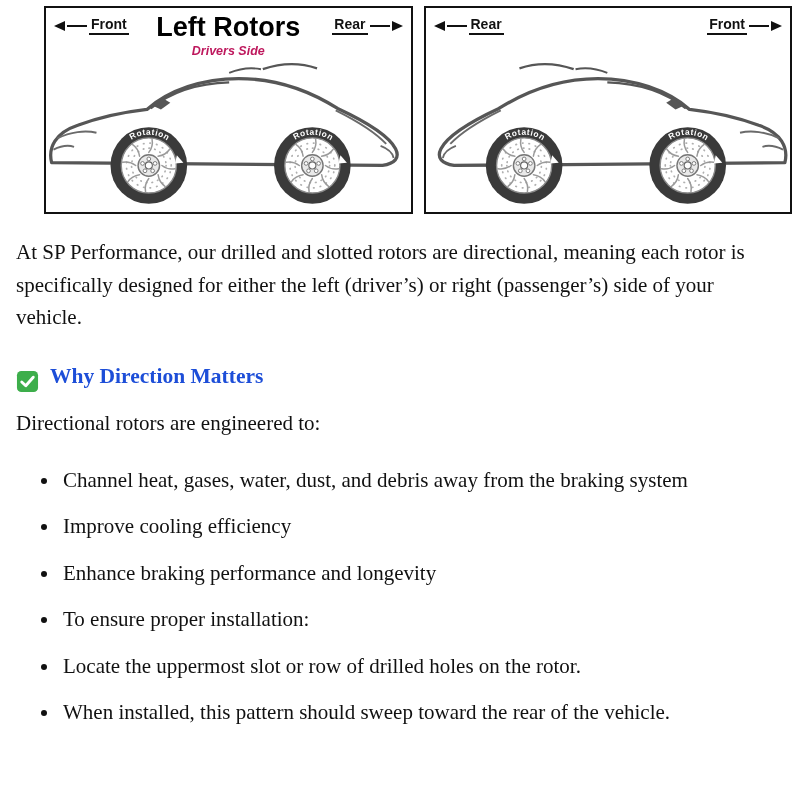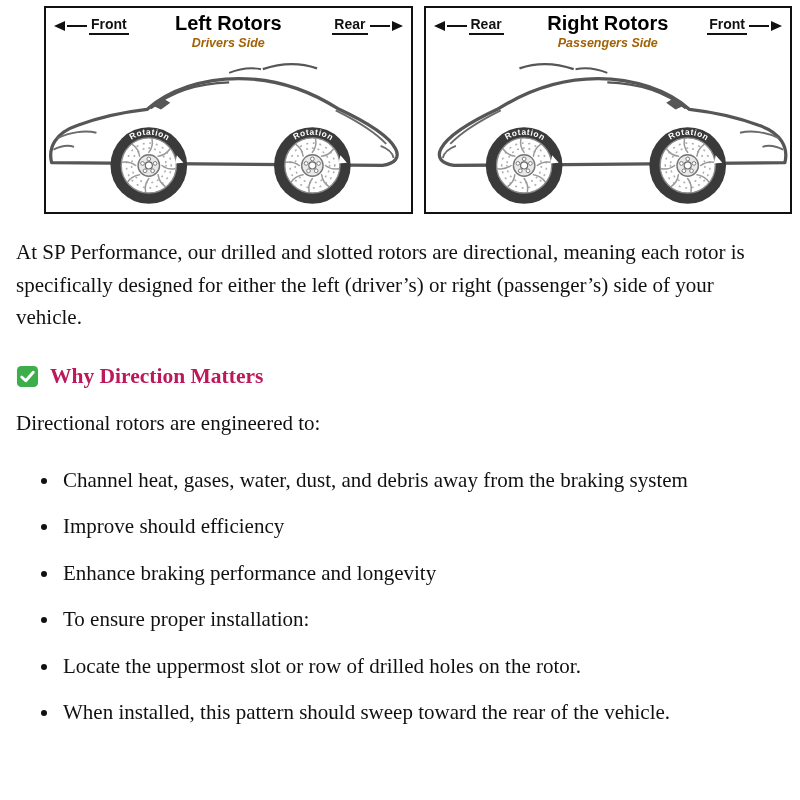--- a/index.html
+++ b/index.html
@@ -29,38 +29,38 @@
   .dir-right { right: 8px; }
   .tri { width: 0; height: 0; border-top: 5px solid transparent; border-bottom: 5px solid transparent; }
   .tri-left  { border-right: 11px solid #111; }
   .tri-right { border-left: 11px solid #111; }
   .tail { width: 20px; height: 2.5px; background: #111; }
   .dir .lbl { border-bottom: 2px solid #111; padding: 0 2px 1px; line-height: 1.05; }
   .titles {
     position: absolute; left: 50%; top: 4px; transform: translateX(-50%);
     text-align: center; white-space: nowrap;
   }
-  .d-title { font-size: 20px; font-weight: bold; color: #000; }
-  .d-subtitle { font-size: 12.5px; font-weight: bold; font-style: italic; margin-top: 1px; color: #a16207; }
+  .d-title { font-size: 27px; font-weight: bold; color: #000; }
+  .d-subtitle { font-size: 12.5px; font-weight: bold; font-style: italic; margin-top: 1px; color: #be185d; }
   .car-svg { width: 100%; display: block; }
   .rot-text {
     fill: #ffffff;
     font-family: "Liberation Sans", sans-serif;
     font-size: 9px; font-weight: bold; letter-spacing: 0.6px;
   }
   .rot-arrow { fill: #ffffff; }
 
   
   .content { padding: 8px 16px 24px; font-size: 21px; line-height: 1.55; }
   .intro { margin: 14px 0 4px; }
   .sec-head {
     display: flex; align-items: center; gap: 11px;
     margin: 26px 0 14px; font-size: 21.5px;
   }
-  .sec-head.bold { font-weight: bold; color: #be185d; }
+  .sec-head.bold { font-weight: bold; color: #1d4ed8; align-items: flex-end; }
   .sec-head.normal { font-weight: normal; color: #222; margin-top: 32px; }
   .icon { flex: 0 0 auto; display: inline-flex; align-items: center; }
   .lead { margin: 0 0 24px; }
   ul.blist { margin: 10px 0 4px; padding-left: 44px; }
   ul.blist li { margin: 14px 0 7px; padding-left: 3px; }
 </style>
 </head>
 <body>
 
 <svg width="0" height="0" style="position:absolute" aria-hidden="true">
@@ -137,24 +137,20 @@
     </svg>
   </div>
 
   <div class="panel">
     <div class="panel-head">
       <span class="dir dir-left">
         <span class="tri tri-left"></span>
         <span class="tail"></span>
         <span class="lbl">Rear</span>
       </span>
-      <span class="titles">
-        <div class="d-title">Right Rotors</div>
-        <div class="d-subtitle">Passengers Side</div>
-      </span>
       <span class="dir dir-right">
         <span class="lbl">Front</span>
         <span class="tail"></span>
         <span class="tri tri-right"></span>
       </span>
     </div>
     <svg class="car-svg" viewBox="0 0 390 165">
       <use href="#car-art" transform="translate(390,0) scale(-1,1)"></use>
       <text class="rot-text"><textPath href="#arc-c" startOffset="32">Rotation</textPath></text>
       <text class="rot-text"><textPath href="#arc-d" startOffset="32">Rotation</textPath></text>
@@ -175,21 +171,21 @@
         <path d="M6 12.5 L10.2 16.5 L18 7.5" stroke="#ffffff" stroke-width="3" fill="none" stroke-linecap="round" stroke-linejoin="round"></path>
       </svg>
     </span>
     <span>Why Direction Matters</span>
   </h2>
 
   <p class="lead">Directional rotors are engineered to:</p>
 
   <ul class="blist">
     <li>Channel heat, gases, water, dust, and debris away from the braking system</li>
-    <li>Improve should efficiency</li>
+    <li>Improve cooling efficiency</li>
     <li>Enhance braking performance and longevity</li>
   </ul>
 
 
   <ul class="blist">
     <li>To ensure proper installation:</li>
     <li>Locate the uppermost slot or row of drilled holes on the rotor.</li>
     <li>When installed, this pattern should sweep toward the rear of the vehicle.</li>
   </ul>
 

